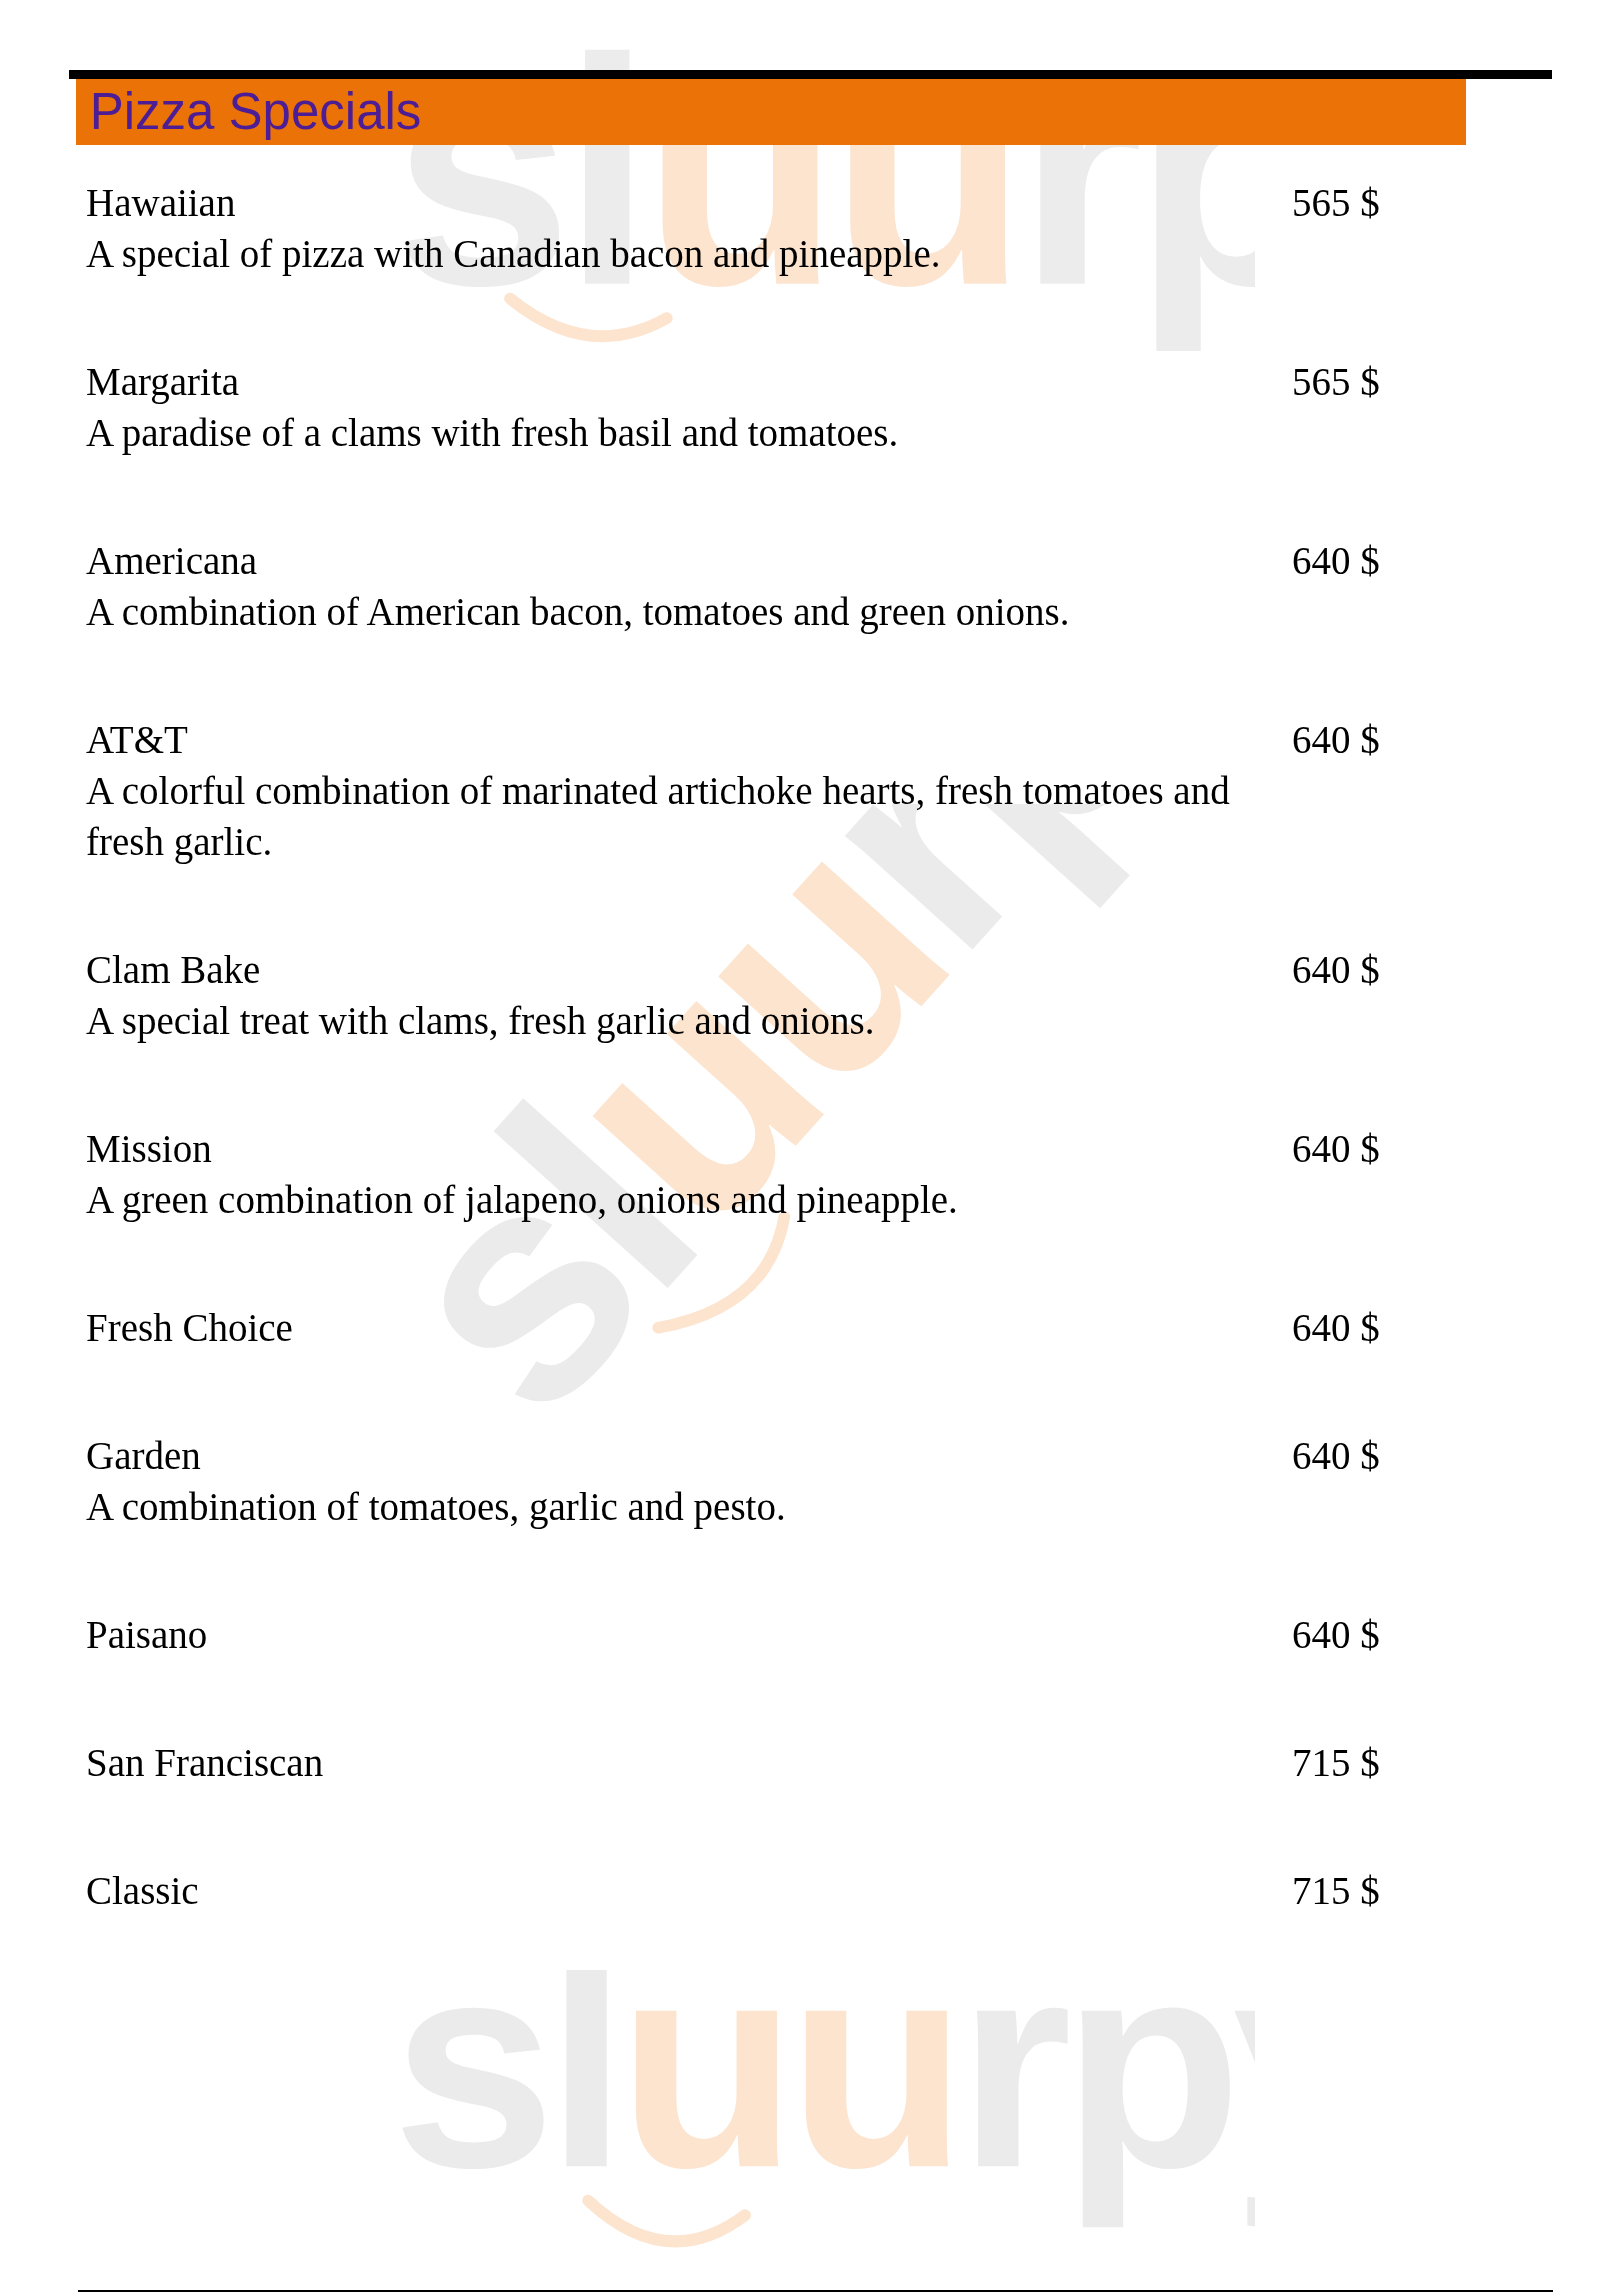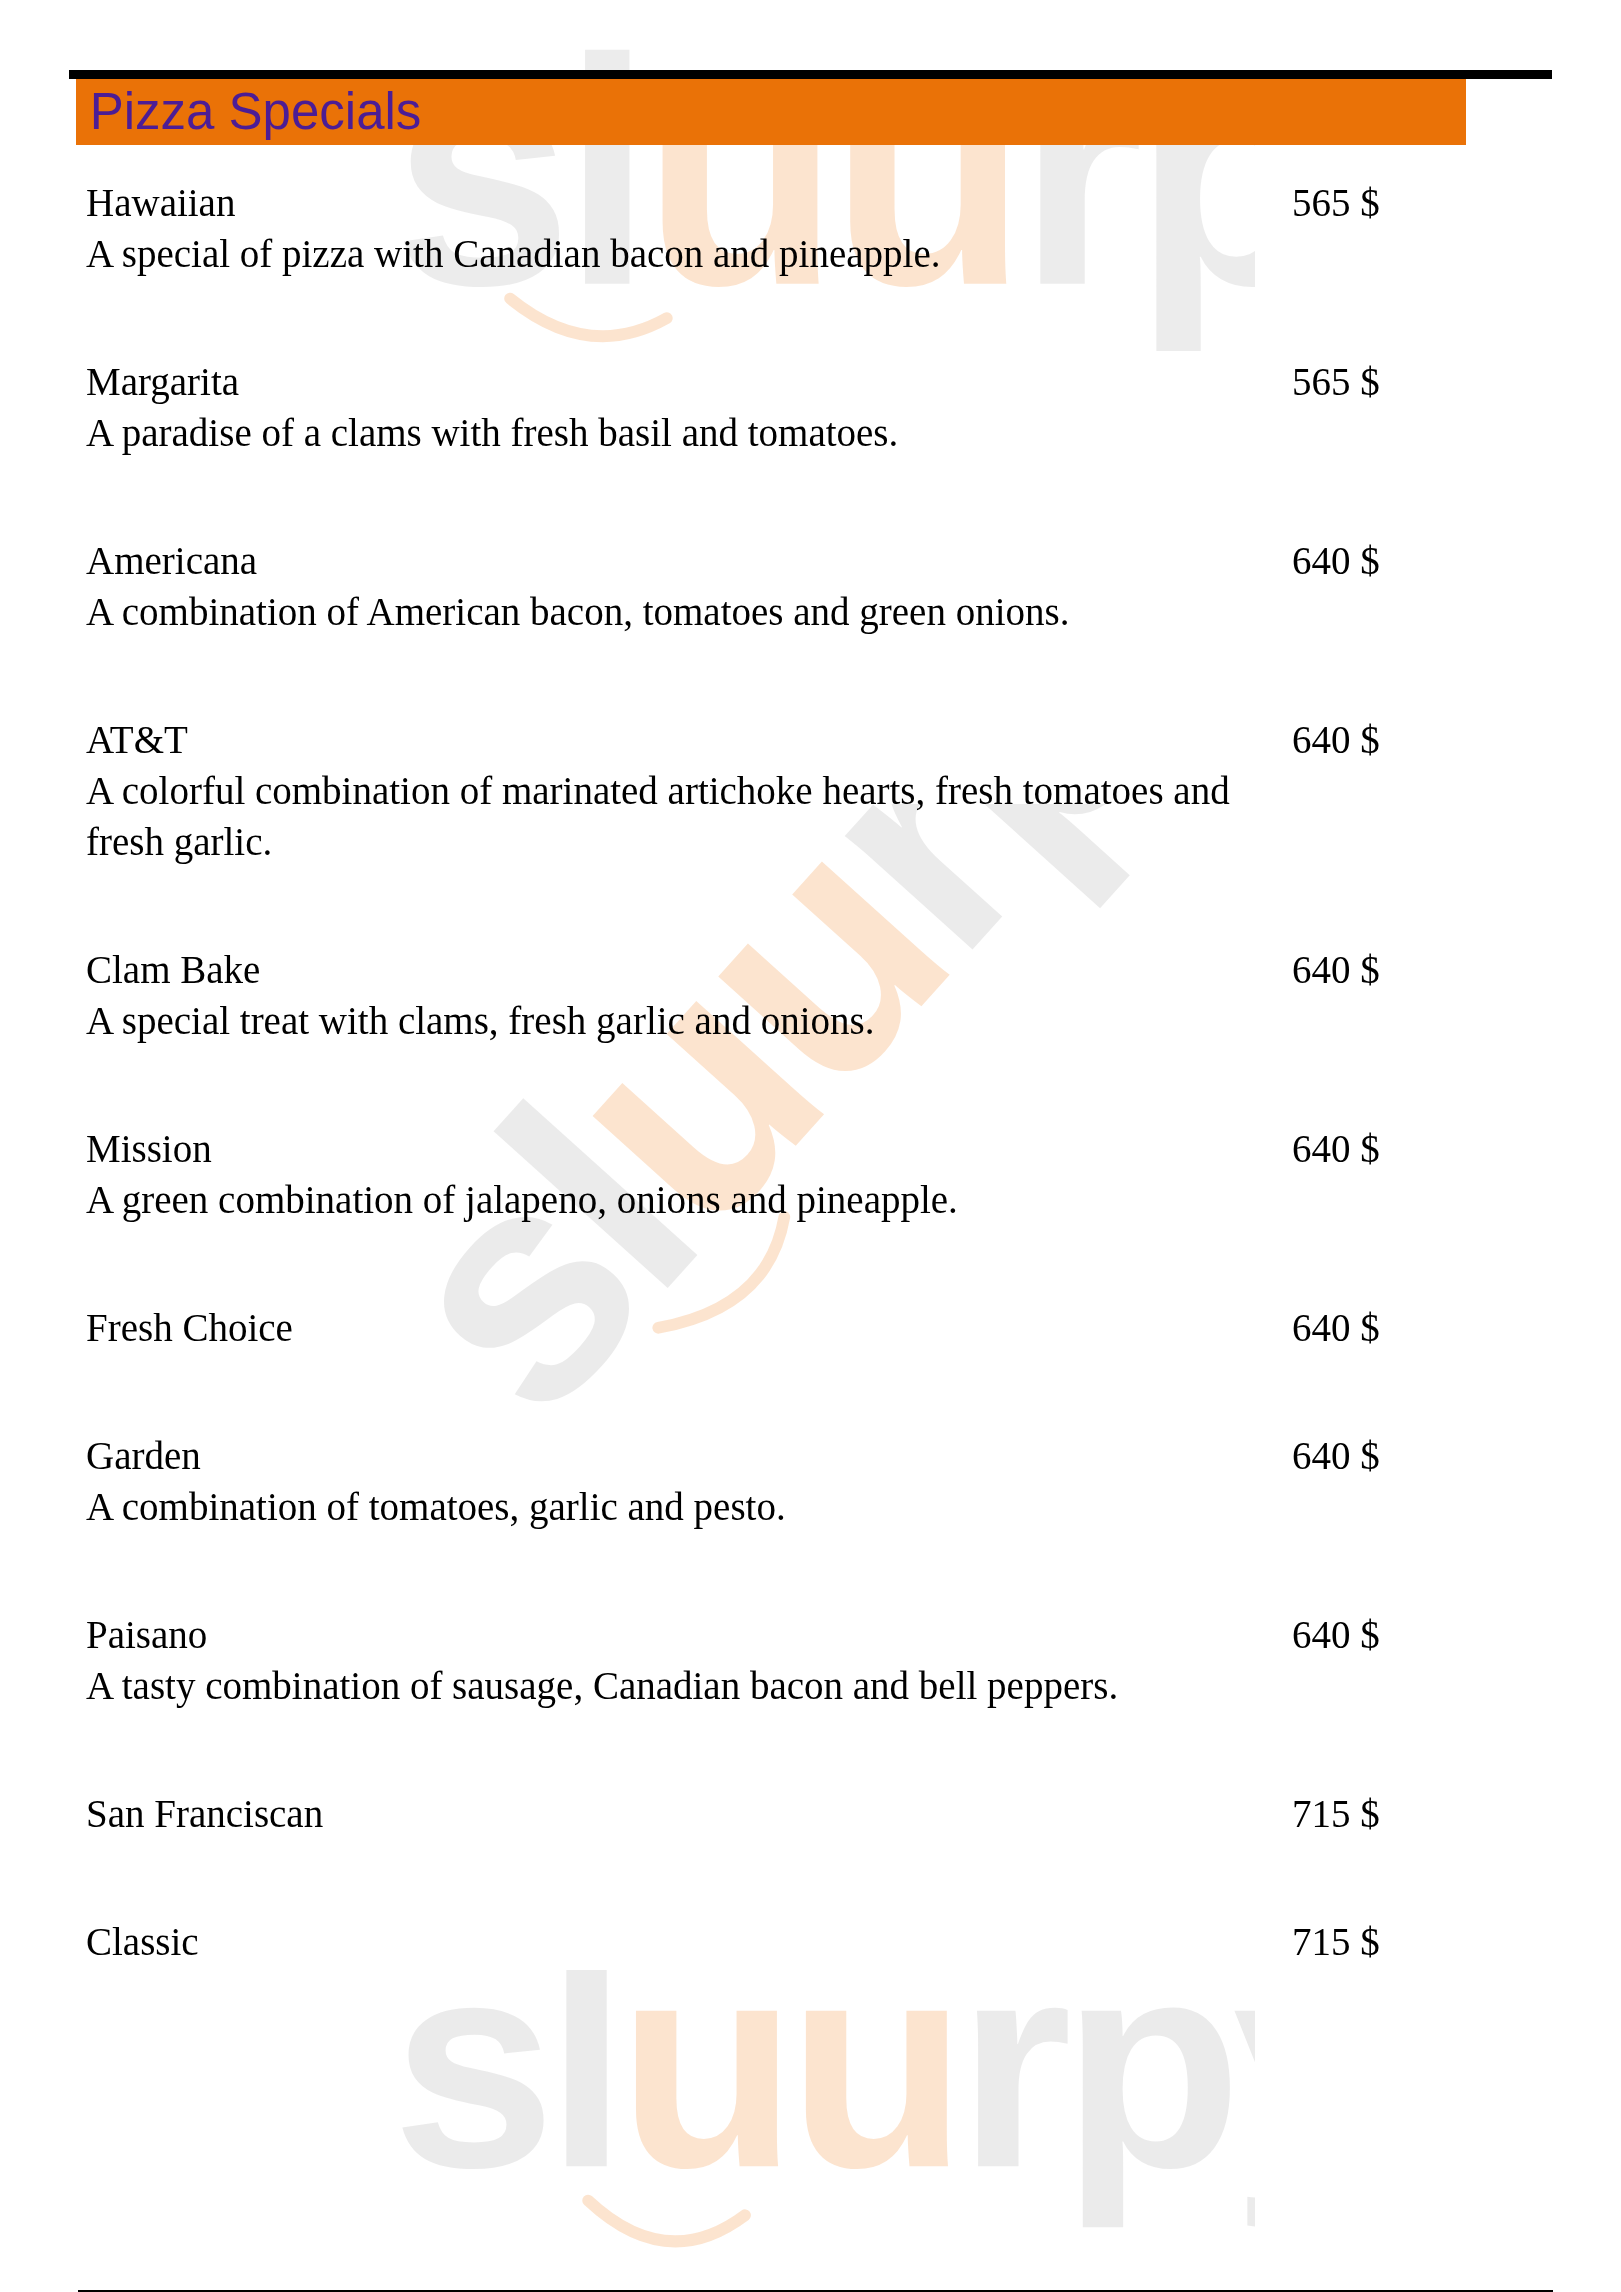--- a/index.html
+++ b/index.html
@@ -159,21 +159,20 @@
     <div class="item-name">Fresh Choice</div>
     <div class="item-price">640 $</div>
   </div>
   <div class="item">
     <div class="item-name">Garden</div>
     <div class="item-desc">A combination of tomatoes, garlic and pesto.</div>
     <div class="item-price">640 $</div>
   </div>
   <div class="item">
     <div class="item-name">Paisano</div>
-    <div class="item-desc">A tasty combination of sausage, Canadian bacon and bell peppers.</div>
     <div class="item-price">640 $</div>
   </div>
   <div class="item">
     <div class="item-name">San Franciscan</div>
     <div class="item-price">715 $</div>
   </div>
   <div class="item">
     <div class="item-name">Classic</div>
     <div class="item-price">715 $</div>
   </div>

